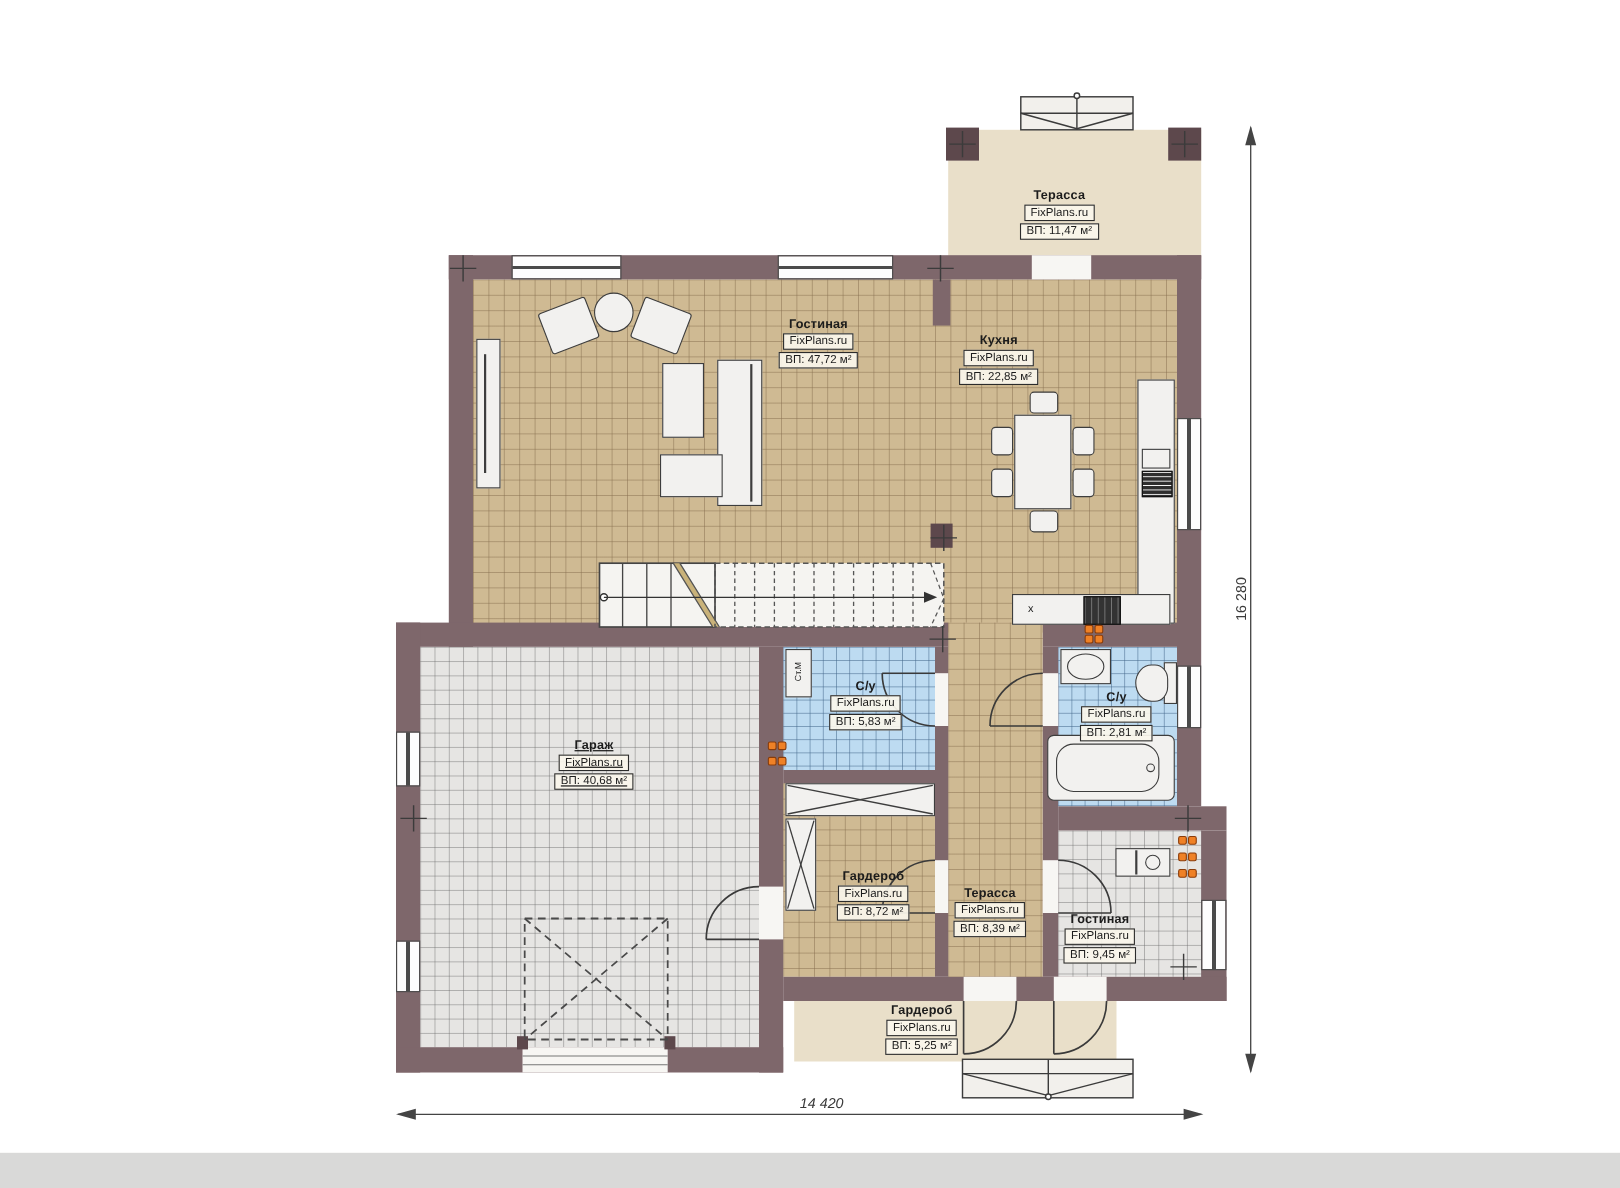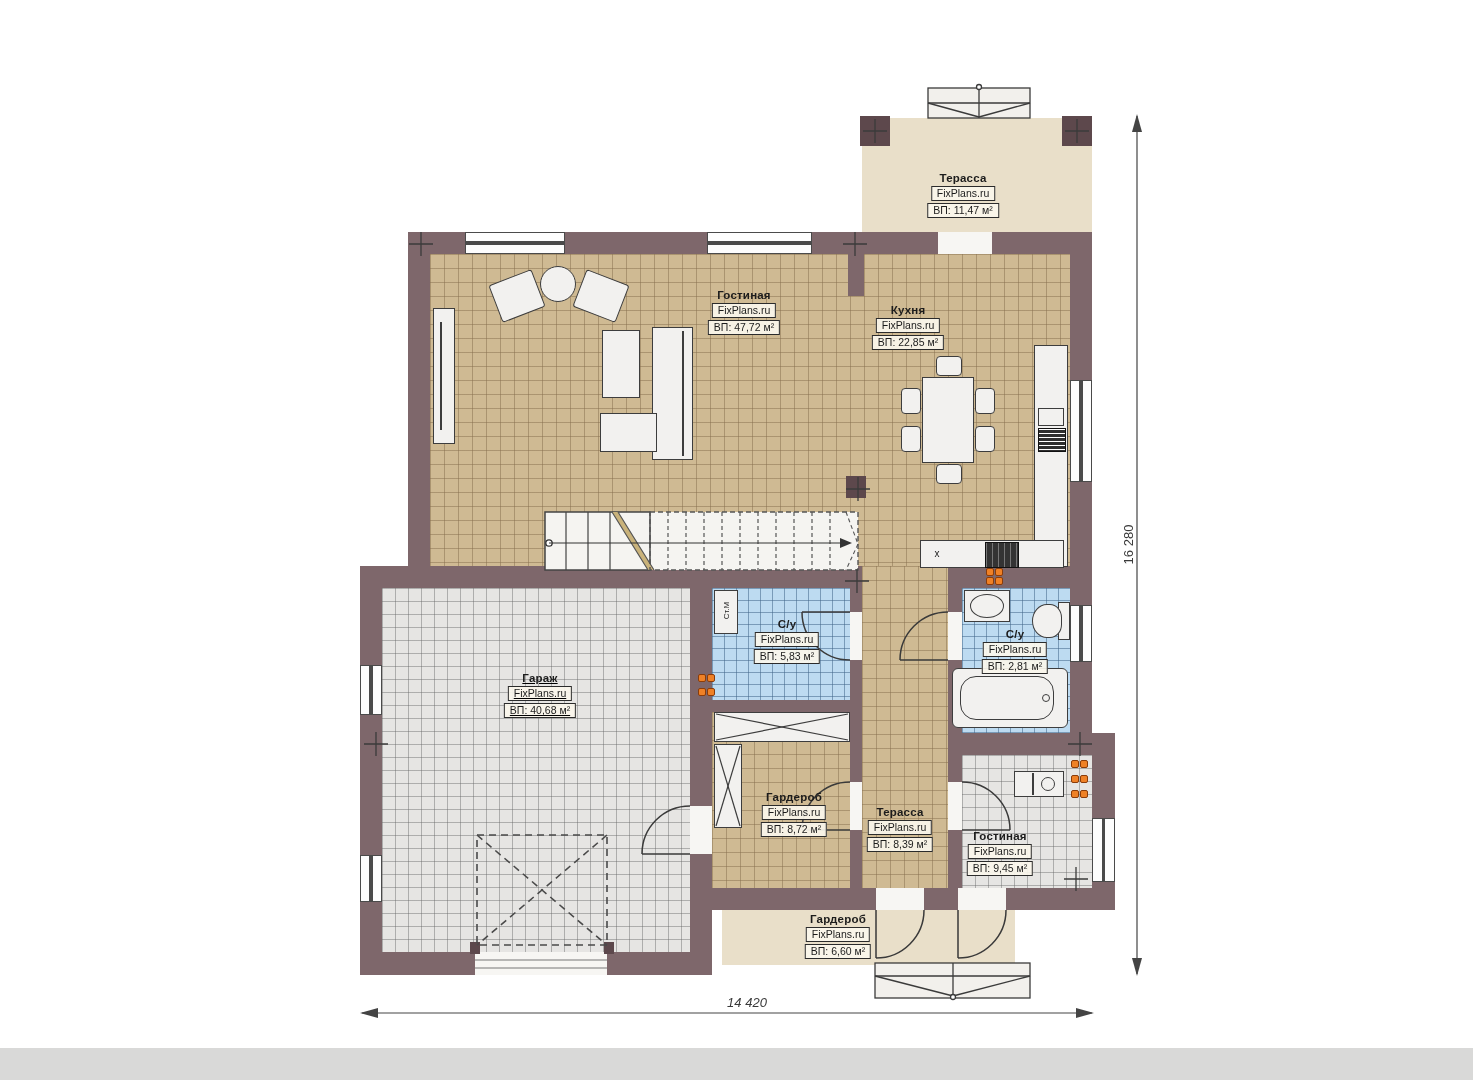--- a/index.html
+++ b/index.html
@@ -271,20 +271,20 @@
     <div class="bx">ВП: 8,39 м²</div>
   </div>
   <div class="label" style="left:1000px;top:830px;">
     <div class="nm">Гостиная</div>
     <div class="bx">FixPlans.ru</div>
     <div class="bx">ВП: 9,45 м²</div>
   </div>
   <div class="label" style="left:838px;top:913px;">
     <div class="nm">Гардероб</div>
     <div class="bx">FixPlans.ru</div>
-    <div class="bx">ВП: 6,60 м²</div>
+    <div class="bx">ВП: 5,25 м²</div>
   </div>
 
   <div class="dim" style="left:1098px;top:537px;width:60px;transform:rotate(-90deg);">16 280</div>
   <div class="dim" style="left:687px;top:995px;width:120px;font-style:italic;">14 420</div>
 
   <div class="abs" style="left:0;top:1048px;width:1473px;height:32px;background:#d9d9d8;"></div>
 </div>
 
 </body></html>

